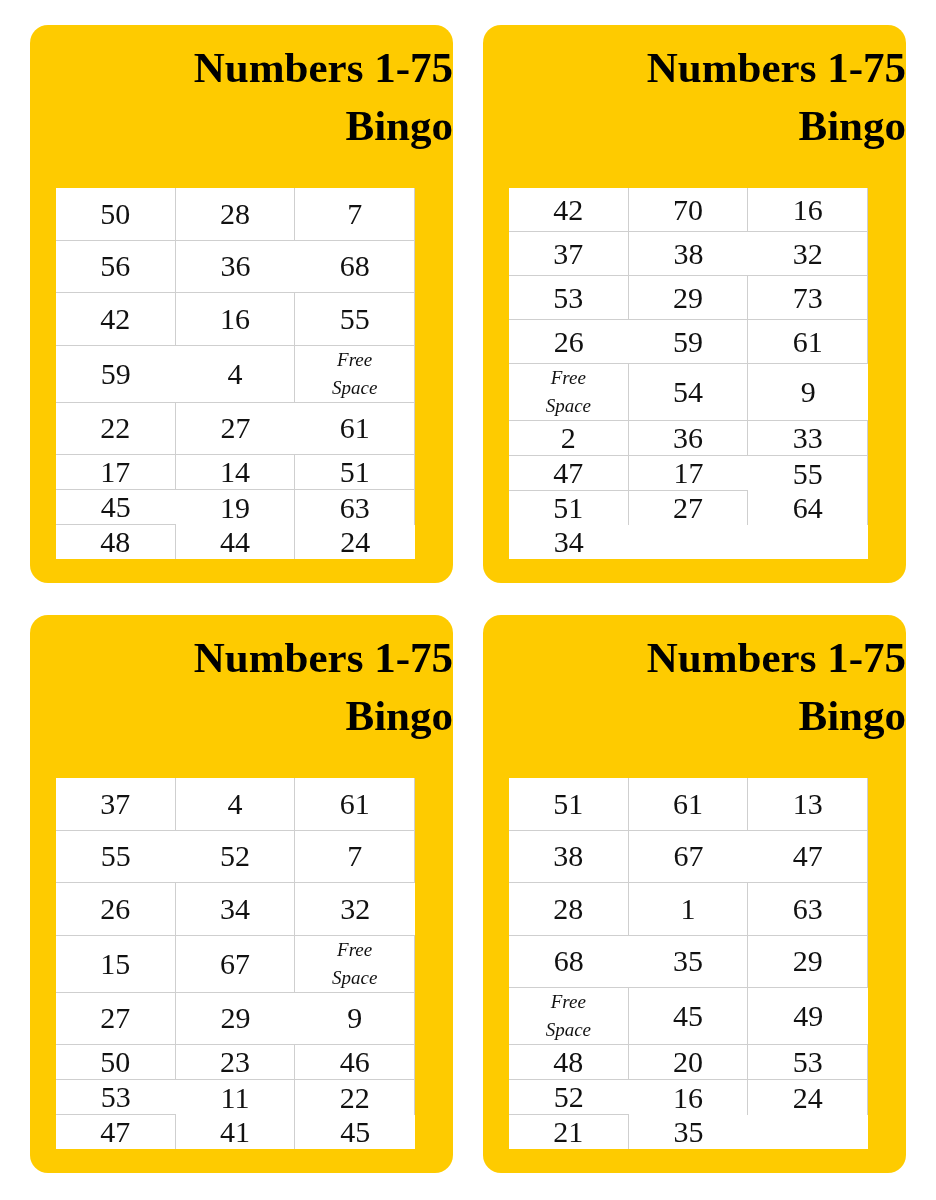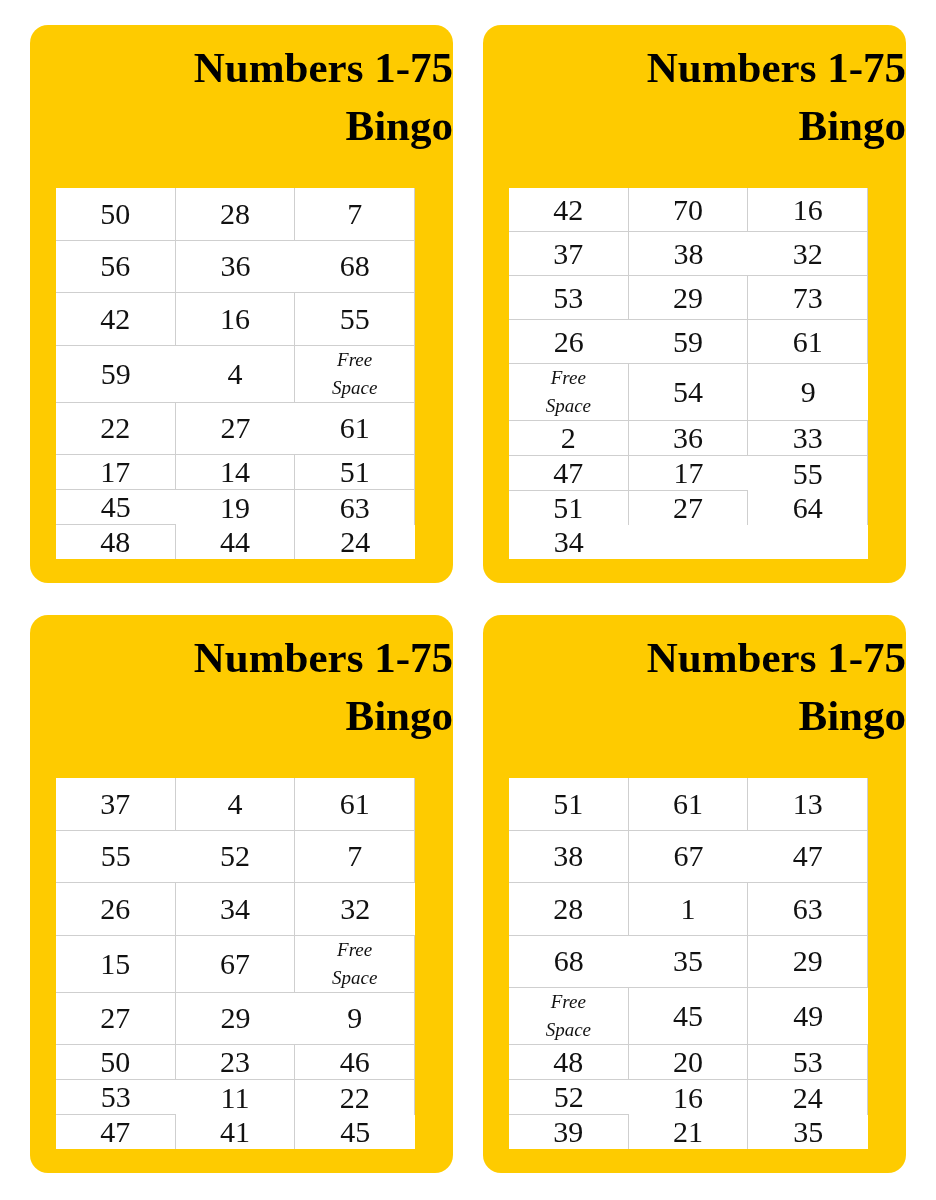--- a/index.html
+++ b/index.html
@@ -190,18 +190,17 @@
           <span>Space</span>
         </div>
         <div class="cell col-3 row-2">45</div>
         <div class="cell col-4 row-2">49</div>
         <div class="cell col-0 row-3">48</div>
         <div class="cell col-2 row-3">20</div>
         <div class="cell col-3 row-3">53</div>
         <div class="cell col-4 row-3">52</div>
         <div class="cell col-0 row-4">16</div>
         <div class="cell col-1 row-4">24</div>
-        <div class="cell col-2 row-4">39</div>
         <div class="cell col-3 row-4">21</div>
         <div class="cell col-4 row-4">35</div>
       </div>
     </div>
   </div>
 
 </body></html>

